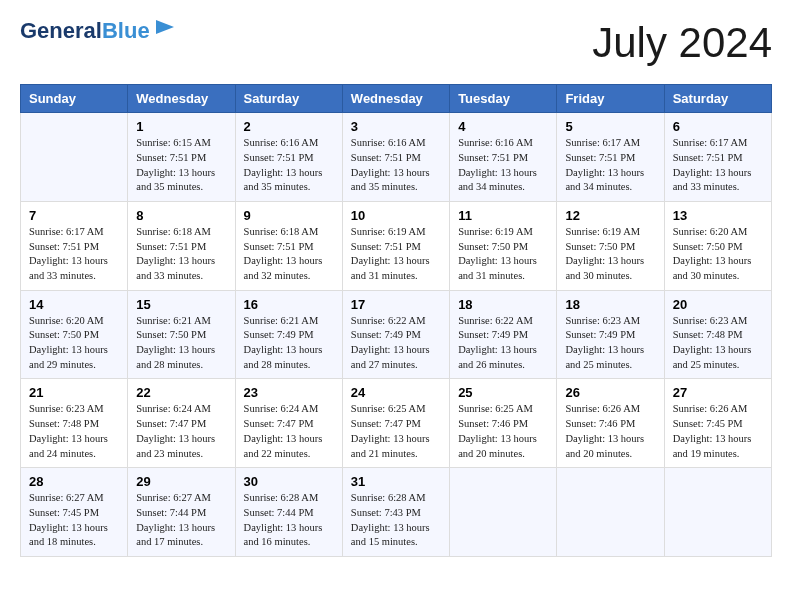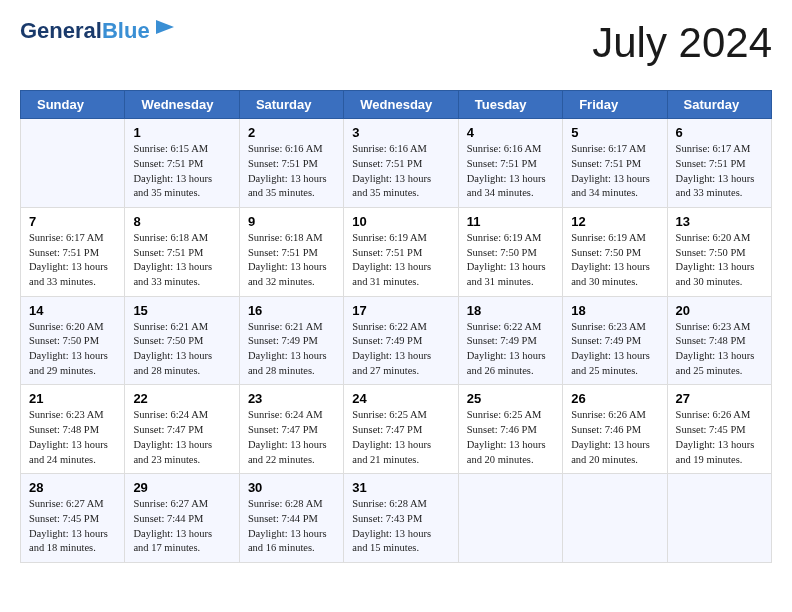--- a/index.html
+++ b/index.html
@@ -7,21 +7,21 @@
       font-family: Arial, sans-serif;
       background: #fff;
       width: 792px;
       min-height: 612px;
       padding: 20px;
     }
     .header {
       display: flex;
       justify-content: space-between;
       align-items: flex-start;
-      margin-bottom: 24px;
+      margin-bottom: 18px;
     }
     .logo {
       display: flex;
       flex-direction: column;
       align-items: flex-start;
     }
     .title-block {
       text-align: right;
     }
     .month-title {
@@ -37,21 +37,21 @@
     table {
       width: 100%;
       border-collapse: collapse;
       font-size: 11px;
     }
     thead tr {
       background-color: #3a6fbf;
       color: #fff;
     }
     thead th {
-      padding: 6px 16px;
+      padding: 6px 8px;
       text-align: left;
       font-size: 13px;
       font-weight: bold;
       border: 1px solid #2a5aa0;
     }
     tbody tr {
       vertical-align: top;
     }
     tbody tr:nth-child(odd) {
       background-color: #f5f7ff;

